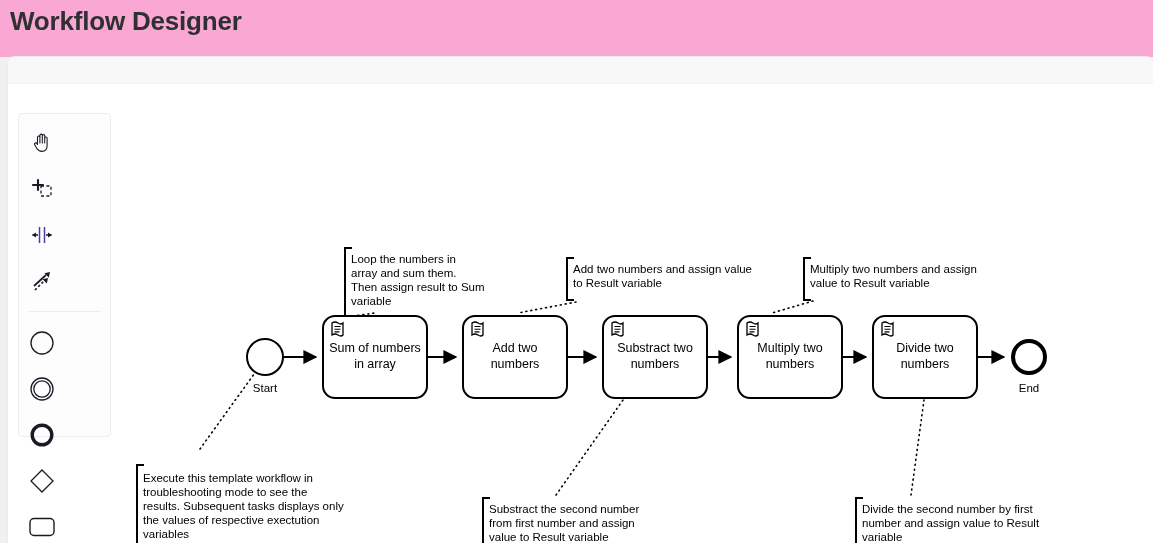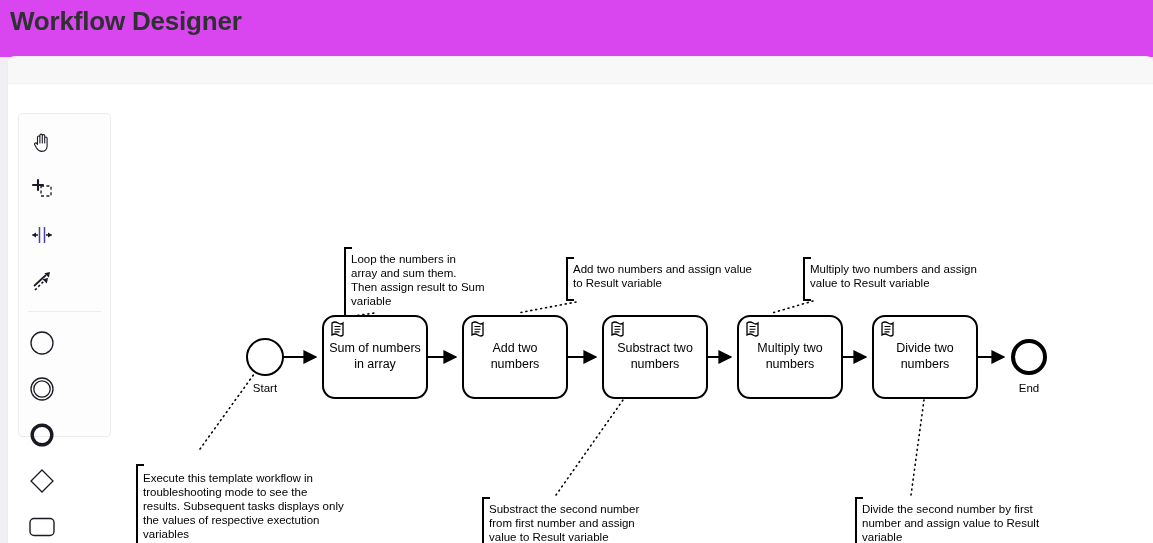--- a/index.html
+++ b/index.html
@@ -15,21 +15,21 @@
     overflow: hidden;
     position: relative;
   }
 
   
   #app-header {
     position: absolute;
     left: 0; top: 0;
     width: 1153px;
     height: 57px;
-    background: #d946ef;
+    background: #f9a8d4;
     box-sizing: border-box;
   }
   #page-title {
     position: absolute;
     left: 10px;
     top: 6px;
     font-size: 26px;
     font-weight: bold;
     color: #2f3032;
     letter-spacing: -0.2px;

